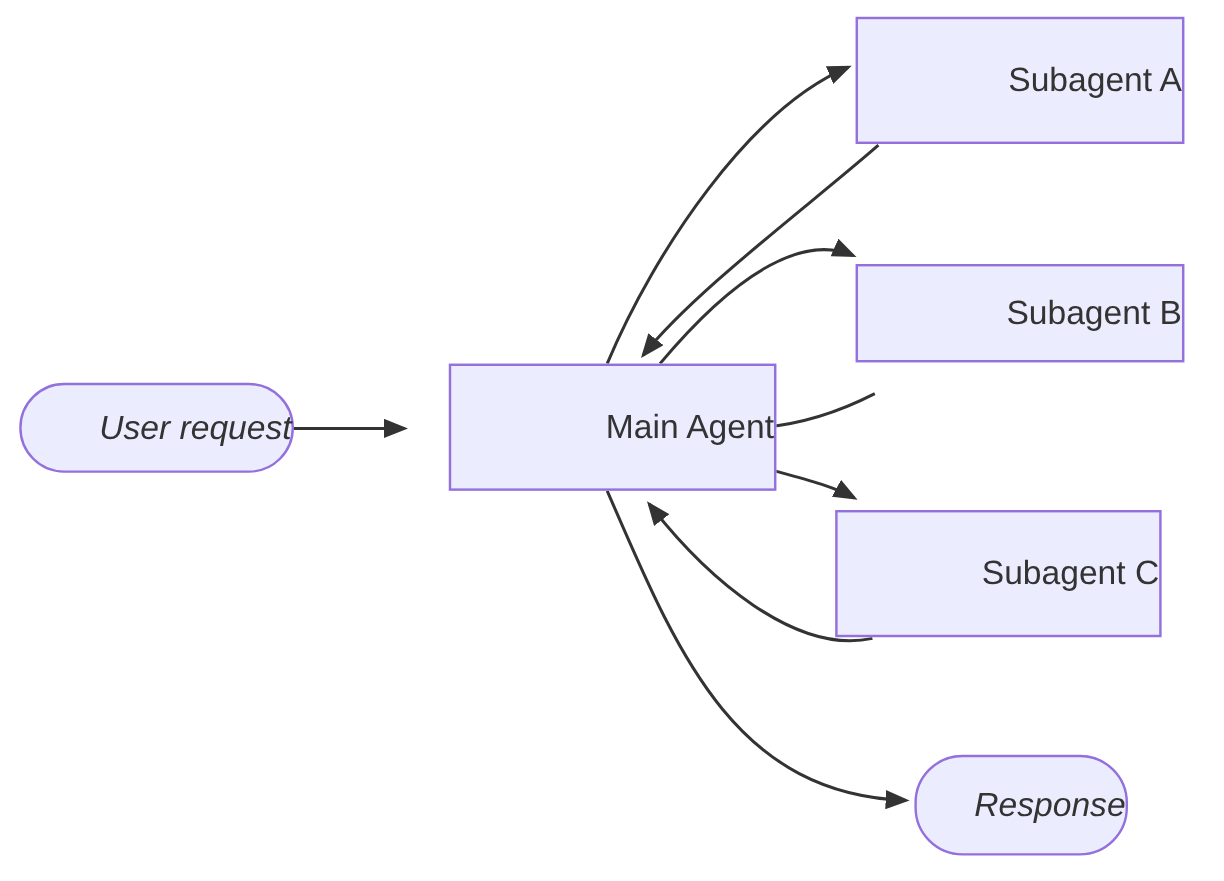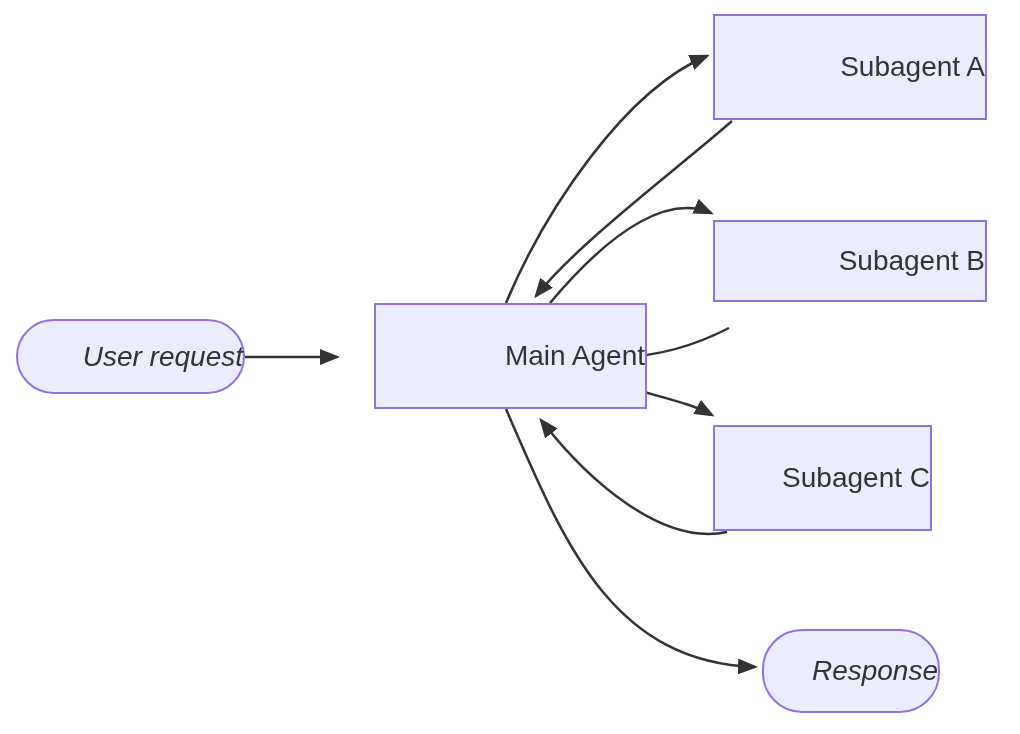--- a/index.html
+++ b/index.html
@@ -43,21 +43,21 @@
     white-space: nowrap;
   }
   .node.stadium { border-radius: 40px; font-style: italic; }
   .node.rect { border-radius: 0; }
 
   
   #node-user-request { left: 16px;  top: 319px; width: 229px; height: 75px;  }
   #node-main-agent   { left: 342px; top: 303px; width: 273px; height: 106px; margin-left: 32px; }
   #node-subagent-a   { left: 713px; top: 14px;  width: 274px; height: 106px; }
   #node-subagent-b   { left: 713px; top: 220px; width: 274px; height: 82px; }
-  #node-subagent-c   { left: 713px; top: 425px; width: 219px; height: 106px; padding-left: 44px; }
+  #node-subagent-c   { left: 696px; top: 425px; width: 272px; height: 106px; padding-left: 44px; }
   #node-response     { left: 762px; top: 629px; width: 178px; height: 84px;  }
 </style>
 </head>
 <body>
 
 <div class="canvas">
 
   <svg class="edges" viewBox="0 0 1020 734" xmlns="http://www.w3.org/2000/svg">
     <defs>
       <marker id="arrowhead" markerUnits="userSpaceOnUse" markerWidth="20" markerHeight="16" refX="17" refY="8" orient="auto">

